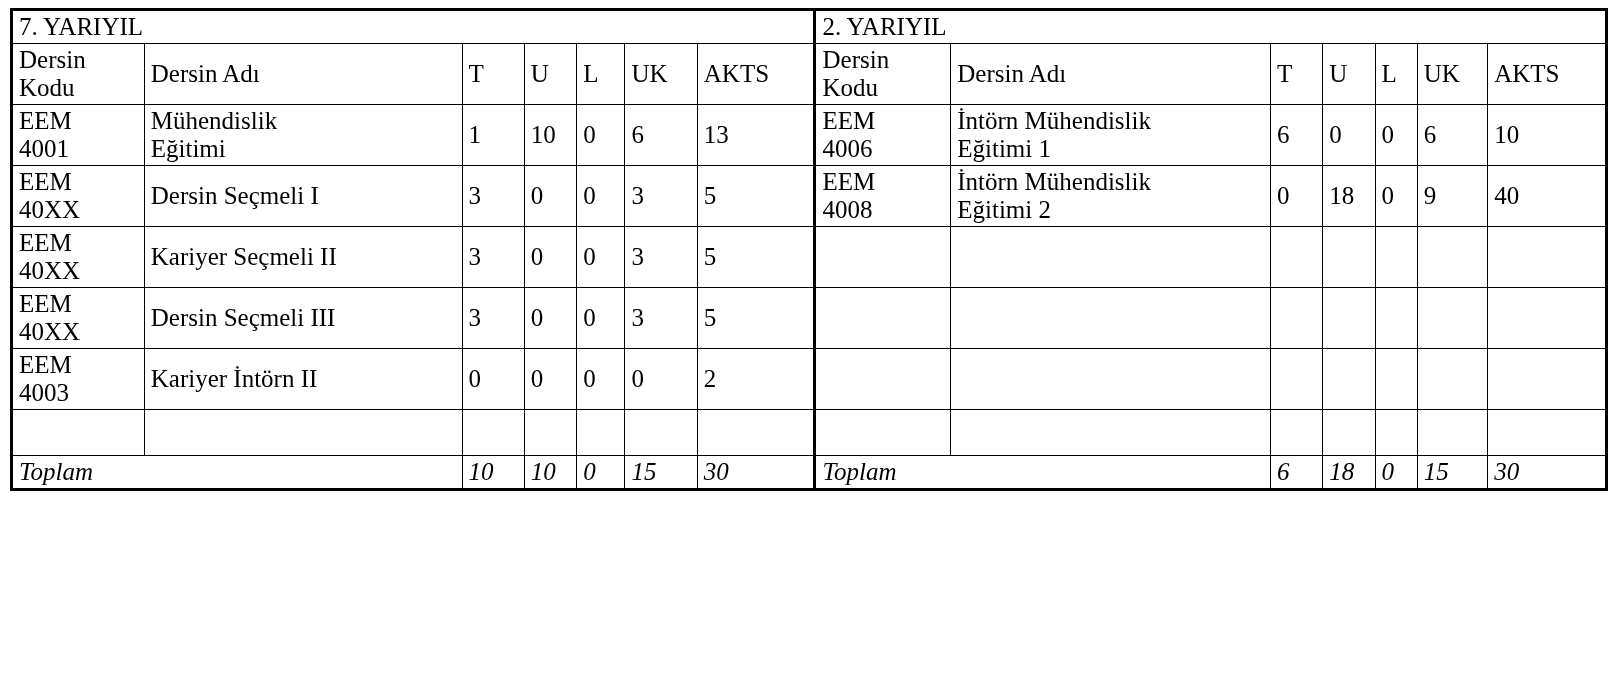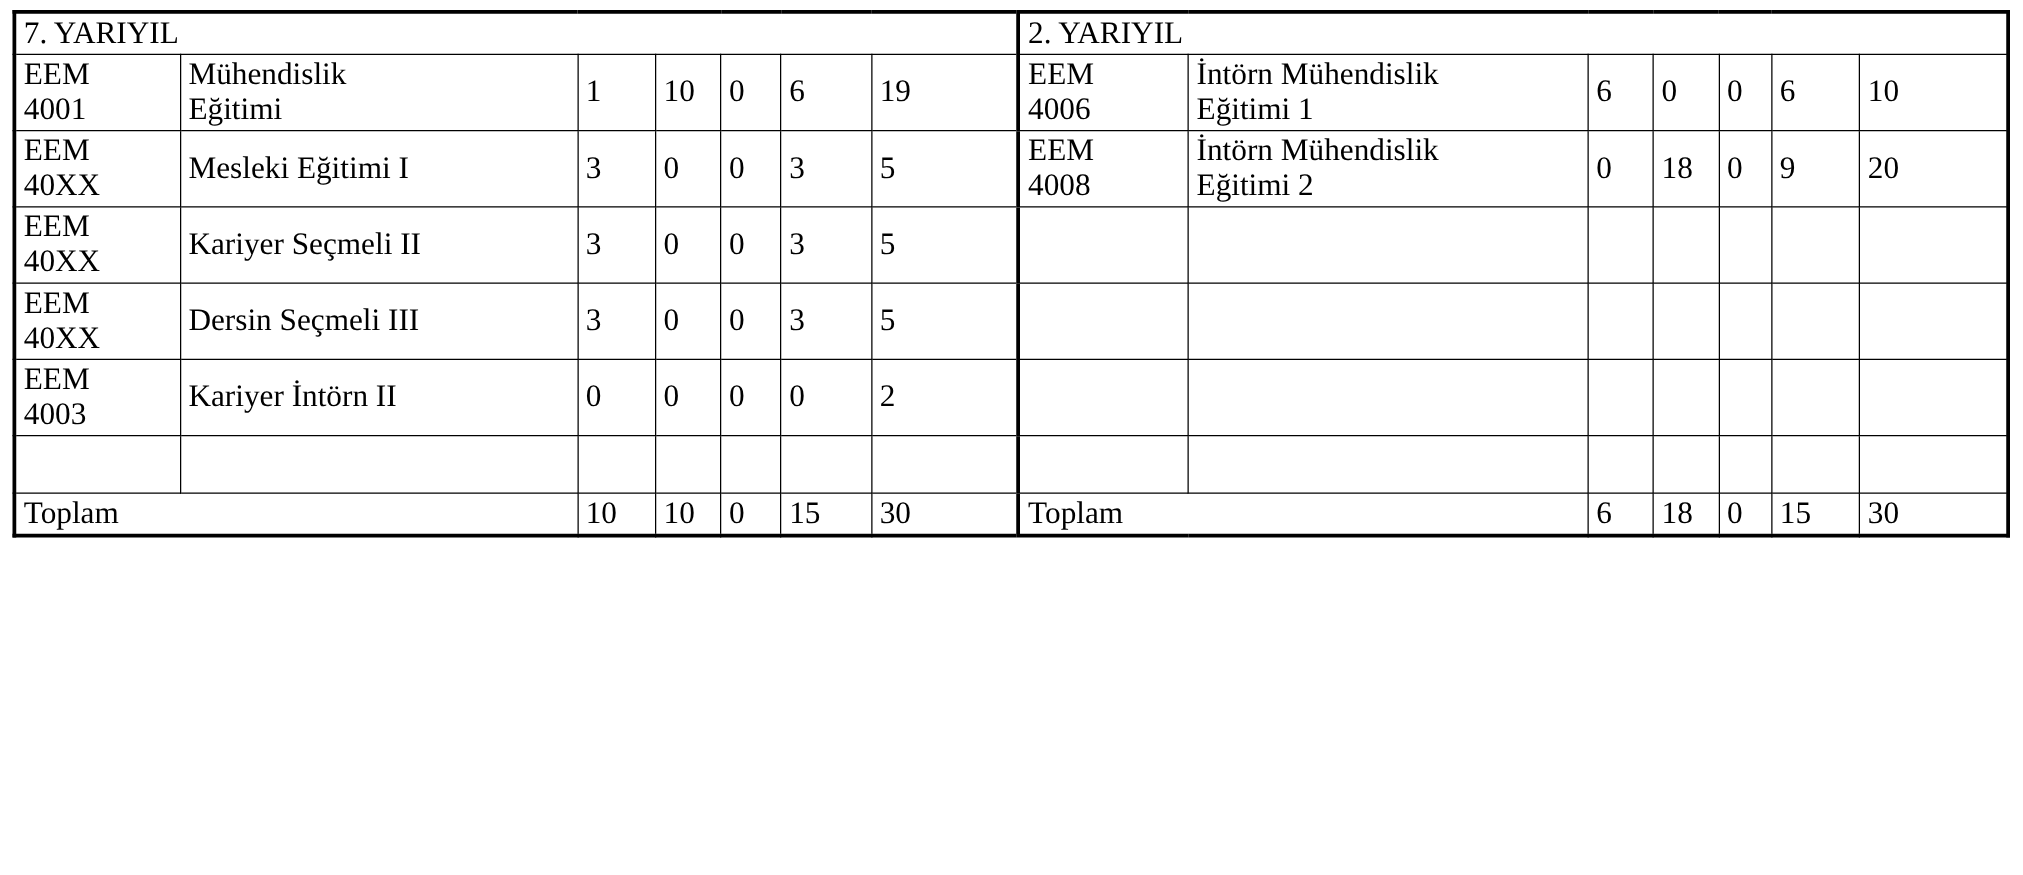--- a/index.html
+++ b/index.html
@@ -56,20 +56,21 @@
     font-size: 25px;
     line-height: 1.1;
   }
   .center {
     text-align: center;
   }
   .total-row td {
     background: #c0c0c0;
     font-weight: bold;
     font-size: 26px;
+    font-style: italic;
   }
   .code-cell {
     white-space: pre-line;
     font-size: 25px;
     line-height: 1.12;
   }
   .name-cell {
     white-space: pre-line;
     font-size: 25px;
     line-height: 1.12;
@@ -115,60 +116,78 @@
         <col class="c-u2">
         <col class="c-l2">
         <col class="c-uk2">
         <col class="c-akts2">
     </colgroup>
     <tbody>
       <tr>
         <td class="term-title" colspan="7">7. YARIYIL</td>
         <td class="term-title divider" colspan="7">2. YARIYIL</td>
       </tr>
+      <tr>
+        <td class="col-head code-cell">Dersin
+Kodu</td>
+        <td class="col-head">Dersin Adı</td>
+        <td class="col-head center">T</td>
+        <td class="col-head center">U</td>
+        <td class="col-head center">L</td>
+        <td class="col-head center">UK</td>
+        <td class="col-head center">AKTS</td>
+        <td class="col-head code-cell divider">Dersin
+Kodu</td>
+        <td class="col-head">Dersin Adı</td>
+        <td class="col-head center">T</td>
+        <td class="col-head center">U</td>
+        <td class="col-head center">L</td>
+        <td class="col-head center">UK</td>
+        <td class="col-head center">AKTS</td>
+      </tr>
 
       <tr>
         <td class="code-cell">EEM
 4001</td>
         <td class="name-cell">Mühendislik
 Eğitimi</td>
         <td class="center">1</td>
         <td class="center">10</td>
         <td class="center">0</td>
         <td class="center">6</td>
-        <td class="center">19</td>
+        <td class="center">13</td>
         <td class="code-cell divider">EEM
 4006</td>
         <td class="name-cell">İntörn Mühendislik
 Eğitimi 1</td>
         <td class="center">6</td>
         <td class="center">0</td>
         <td class="center">0</td>
         <td class="center">6</td>
         <td class="center">10</td>
       </tr>
 
       <tr>
         <td class="code-cell">EEM
 40XX</td>
-        <td class="name-cell">Mesleki Eğitimi I</td>
+        <td class="name-cell">Dersin Seçmeli I</td>
         <td class="center">3</td>
         <td class="center">0</td>
         <td class="center">0</td>
         <td class="center">3</td>
         <td class="center">5</td>
         <td class="code-cell divider">EEM
 4008</td>
         <td class="name-cell">İntörn Mühendislik
 Eğitimi 2</td>
         <td class="center">0</td>
         <td class="center">18</td>
         <td class="center">0</td>
         <td class="center">9</td>
-        <td class="center">20</td>
+        <td class="center">40</td>
       </tr>
 
       <tr>
         <td class="code-cell">EEM
 40XX</td>
         <td class="name-cell">Kariyer Seçmeli II</td>
         <td class="center">3</td>
         <td class="center">0</td>
         <td class="center">0</td>
         <td class="center">3</td>

